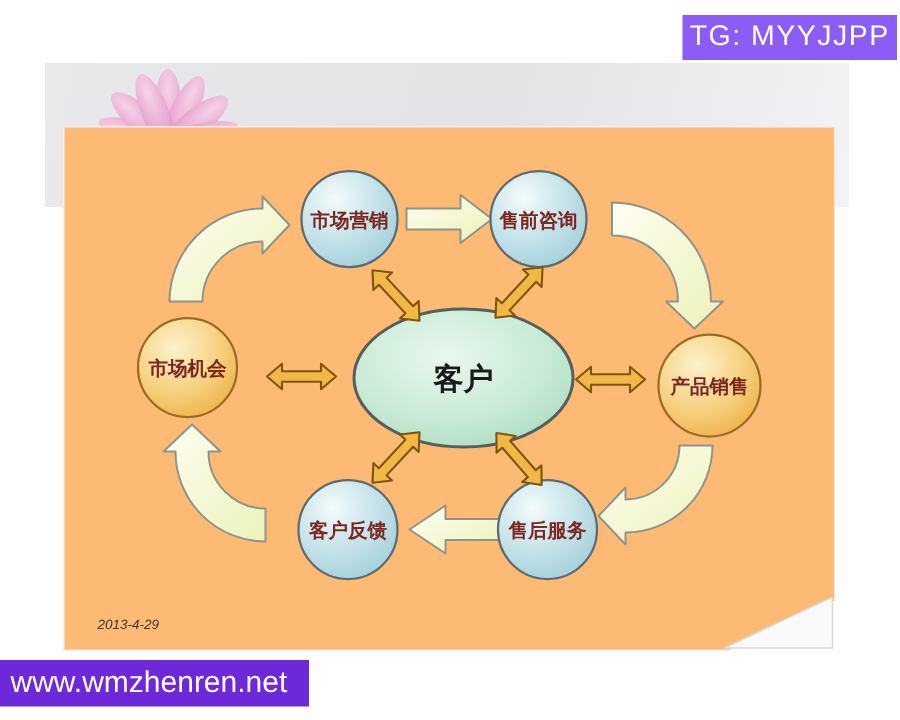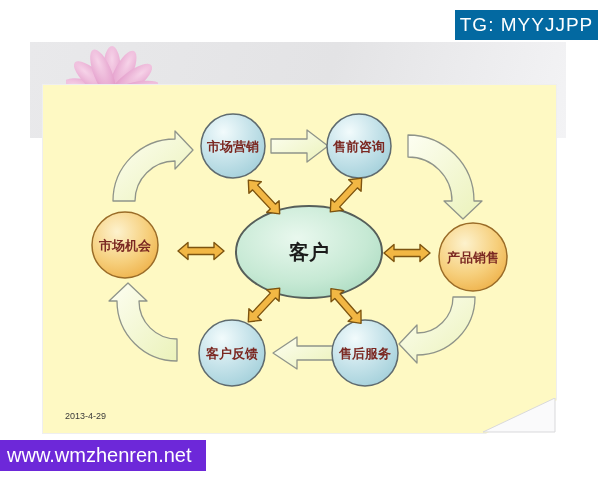--- a/index.html
+++ b/index.html
@@ -4,39 +4,39 @@
 <style>
   html,body{margin:0;padding:0;}
   body{
     width:600px;height:480px;position:relative;overflow:hidden;
     background:#ffffff;
     font-family:"Liberation Sans", sans-serif;
   }
   
   .badge{
     position:absolute;left:455px;top:10px;width:143px;height:30px;
-    background:#0369a1;color:#ffffff;font-size:19px;letter-spacing:1px;
+    background:#8b5cf6;color:#ffffff;font-size:19px;letter-spacing:1px;
     display:flex;align-items:center;justify-content:center;
   }
   
   .photo-band{
     position:absolute;left:30px;top:42px;width:536px;height:96px;
     background:linear-gradient(105deg,#e9e9eb 0%,#e3e3e5 55%,#f3f3f5 100%);
   }
   .flower{position:absolute;left:36px;top:0px;}
   
   .slide{
     position:absolute;left:42px;top:84px;width:513px;height:348px;
-    background:#fef9c3;
+    background:#fdba74;
     border:1px solid #efefef;
     clip-path:polygon(0 0,100% 0,100% calc(100% - 34px),calc(100% - 72px) 100%,0 100%);
   }
   .slide svg.diagram{position:absolute;left:0;top:0;}
   .slide-date{
-    position:absolute;left:22px;top:326px;font-size:9px;color:#3a3a3a;
+    position:absolute;left:22px;top:326px;font-size:9px;color:#3a3a3a;font-style:italic;
   }
   .slide-pagenum{
     position:absolute;left:486px;top:324px;font-size:10px;color:#3a3a3a;
   }
   
   .fold{position:absolute;left:483px;top:398px;}
   
   .bottom-bar{
     position:absolute;left:0;top:440px;width:206px;height:31px;
     background:#6d28d9;color:#ffffff;font-size:20px;

